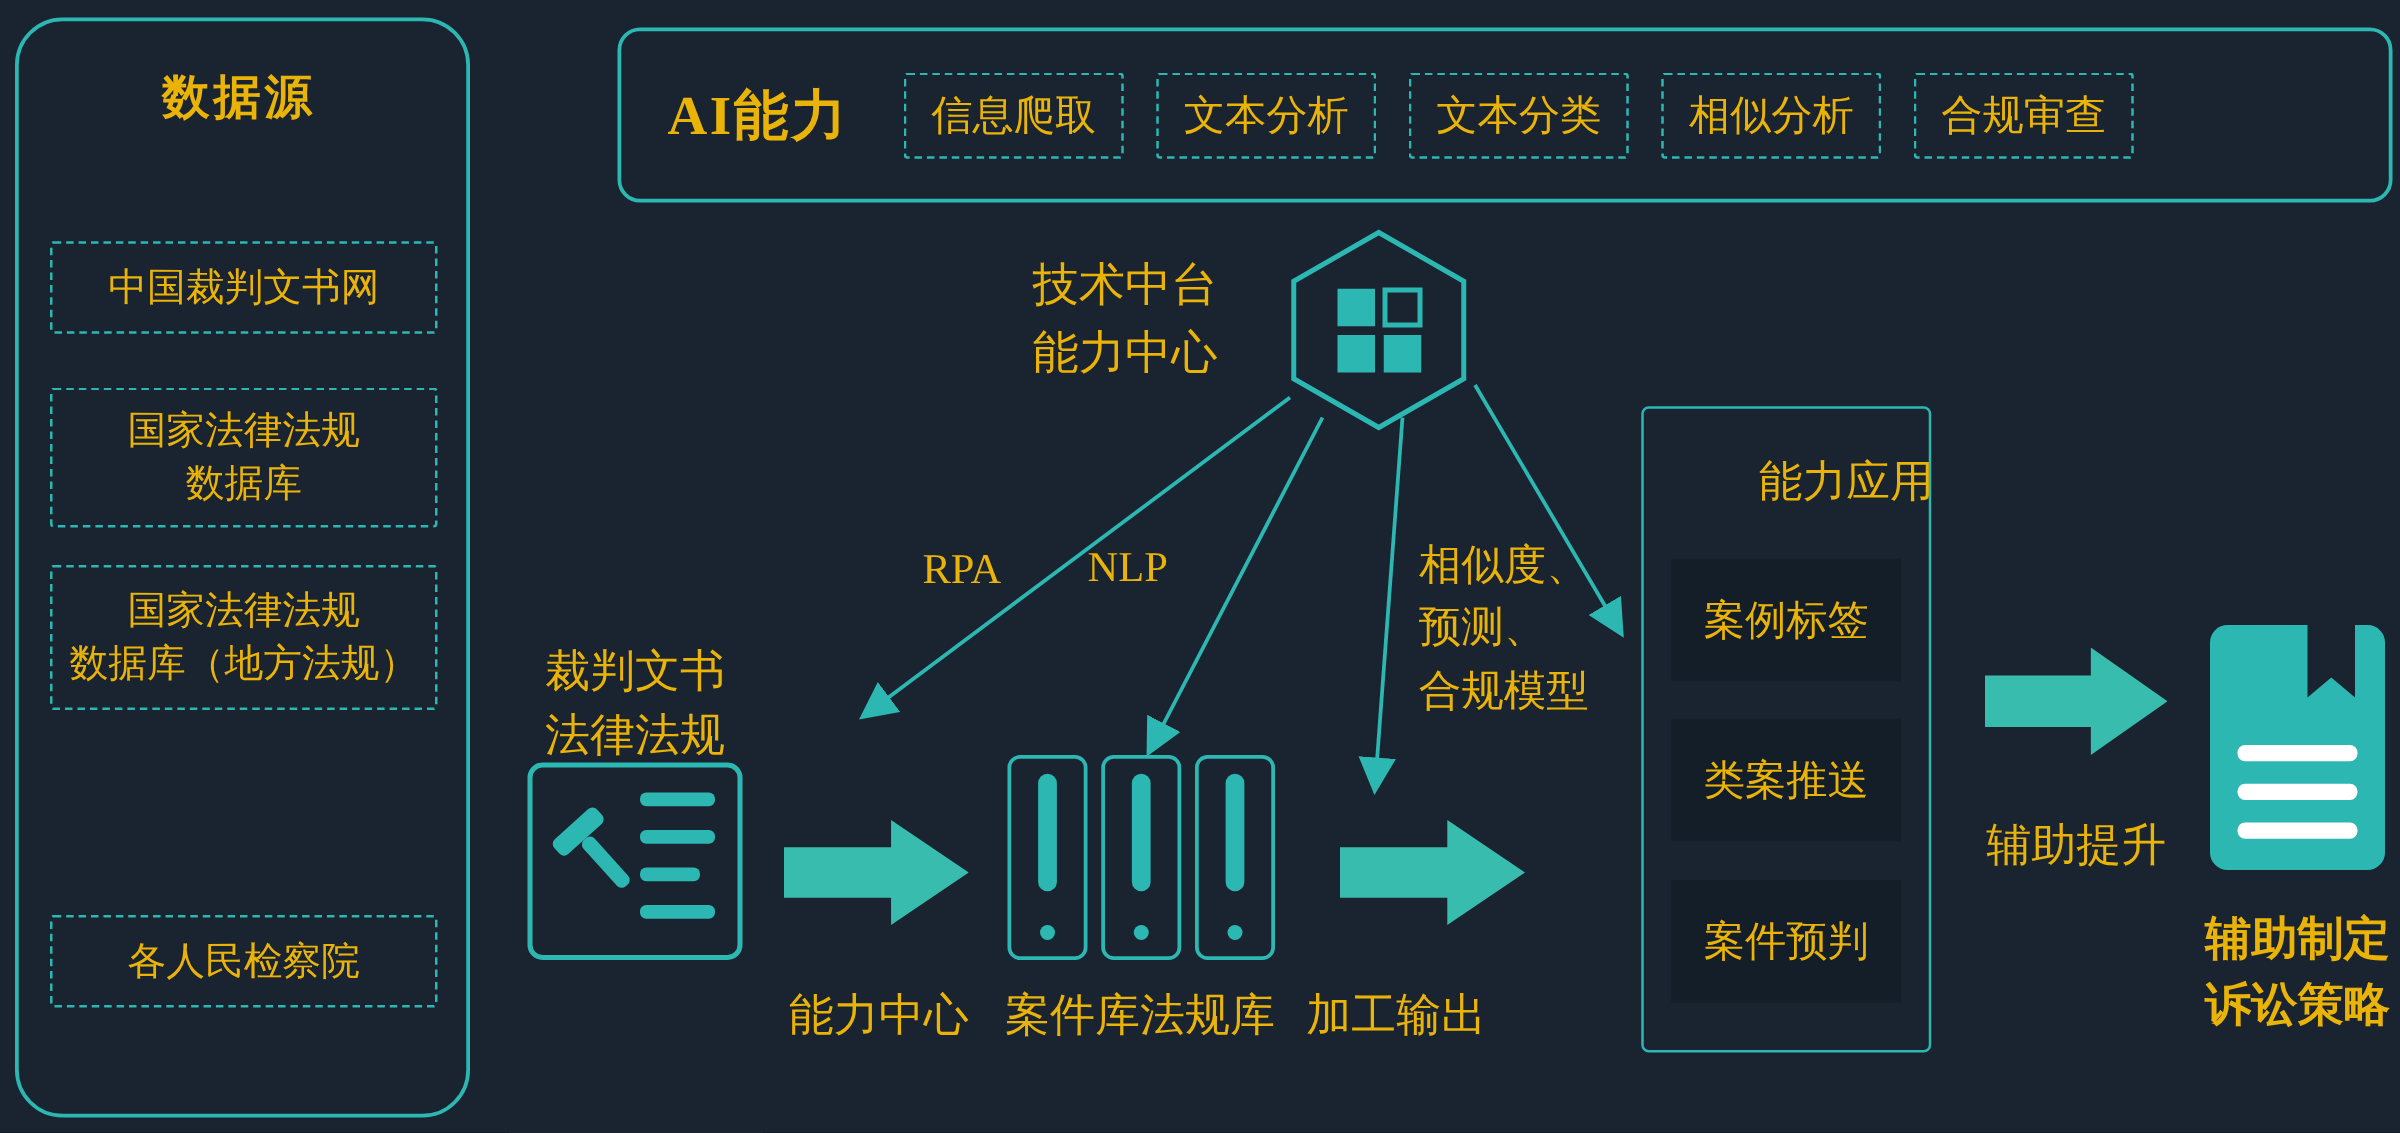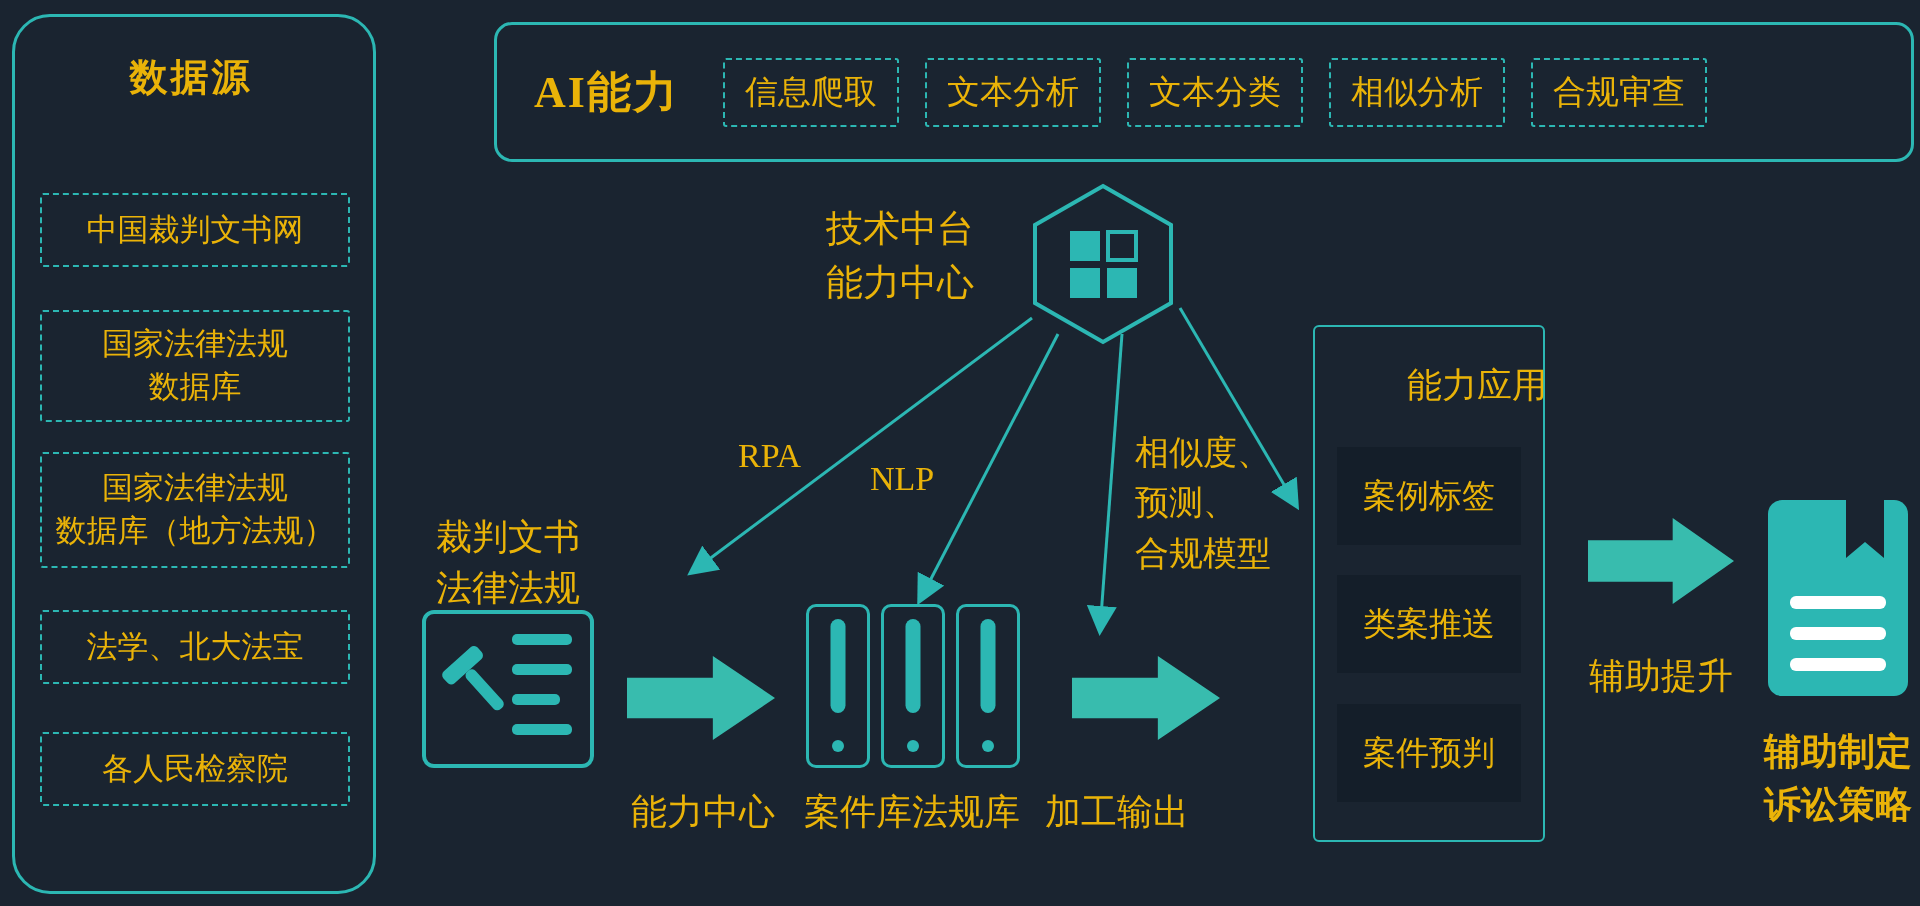--- a/index.html
+++ b/index.html
@@ -21,21 +21,21 @@
   .banner-title{margin-left:37px;font-size:44px;font-weight:700;letter-spacing:2px;}
   .chips{display:flex;gap:26px;margin-left:44px;}
   .chip{border:2px dashed #2cb7b3;border-radius:3px;font-size:33px;padding:10px 20px;font-weight:500;white-space:nowrap;}
 
   
   .tech-label{left:790px;top:202px;width:220px;font-size:37px;line-height:1.45;font-weight:500;}
 
   
   .lbl{font-size:34px;font-weight:500;}
   .rpa{left:738px;top:437px;}
-  .nlp{left:870px;top:460px;text-align:right;}
+  .nlp{left:870px;top:436px;text-align:right;}
   .sim{left:1135px;top:428px;line-height:1.48;}
 
   
   .doc-label{left:404px;top:512px;width:208px;font-size:36px;line-height:1.42;font-weight:500;}
   .doc1{left:422px;top:610px;width:172px;height:158px;border:4px solid #2cb7b3;border-radius:12px;box-sizing:border-box;}
   .block-arrow{background:#38bcae;clip-path:polygon(0 26%,58% 26%,58% 0,100% 50%,58% 100%,58% 74%,0 74%);}
   .arr1{left:627px;top:656px;width:148px;height:84px;}
   .arr2{left:1072px;top:656px;width:148px;height:84px;}
   .arr3{left:1588px;top:518px;width:146px;height:86px;}
   .step-lbl{font-size:36px;font-weight:500;}
@@ -77,21 +77,20 @@
     <line x1="1180" y1="308" x2="1296" y2="505" stroke="#2cb7b3" stroke-width="3" marker-end="url(#ah)"></line>
   </svg>
 
   <div class="abs src-panel"></div>
   <div class="abs src-title ctr">数据源</div>
   <div class="abs src-item pre" style="top:193px;height:70px;">中国裁判文书网</div>
   <div class="abs src-item pre" style="top:310px;height:108px;">国家法律法规
 数据库</div>
   <div class="abs src-item pre" style="top:452px;height:112px;">国家法律法规
 数据库（地方法规）</div>
-  <div class="abs src-item pre" style="top:610px;height:70px;">法学、北大法宝</div>
   <div class="abs src-item pre" style="top:732px;height:70px;">各人民检察院</div>
 
   <div class="abs banner">
     <div class="banner-title">AI能力</div>
     <div class="chips">
       <div class="chip">信息爬取</div>
       <div class="chip">文本分析</div>
       <div class="chip">文本分类</div>
       <div class="chip">相似分析</div>
       <div class="chip">合规审查</div>

